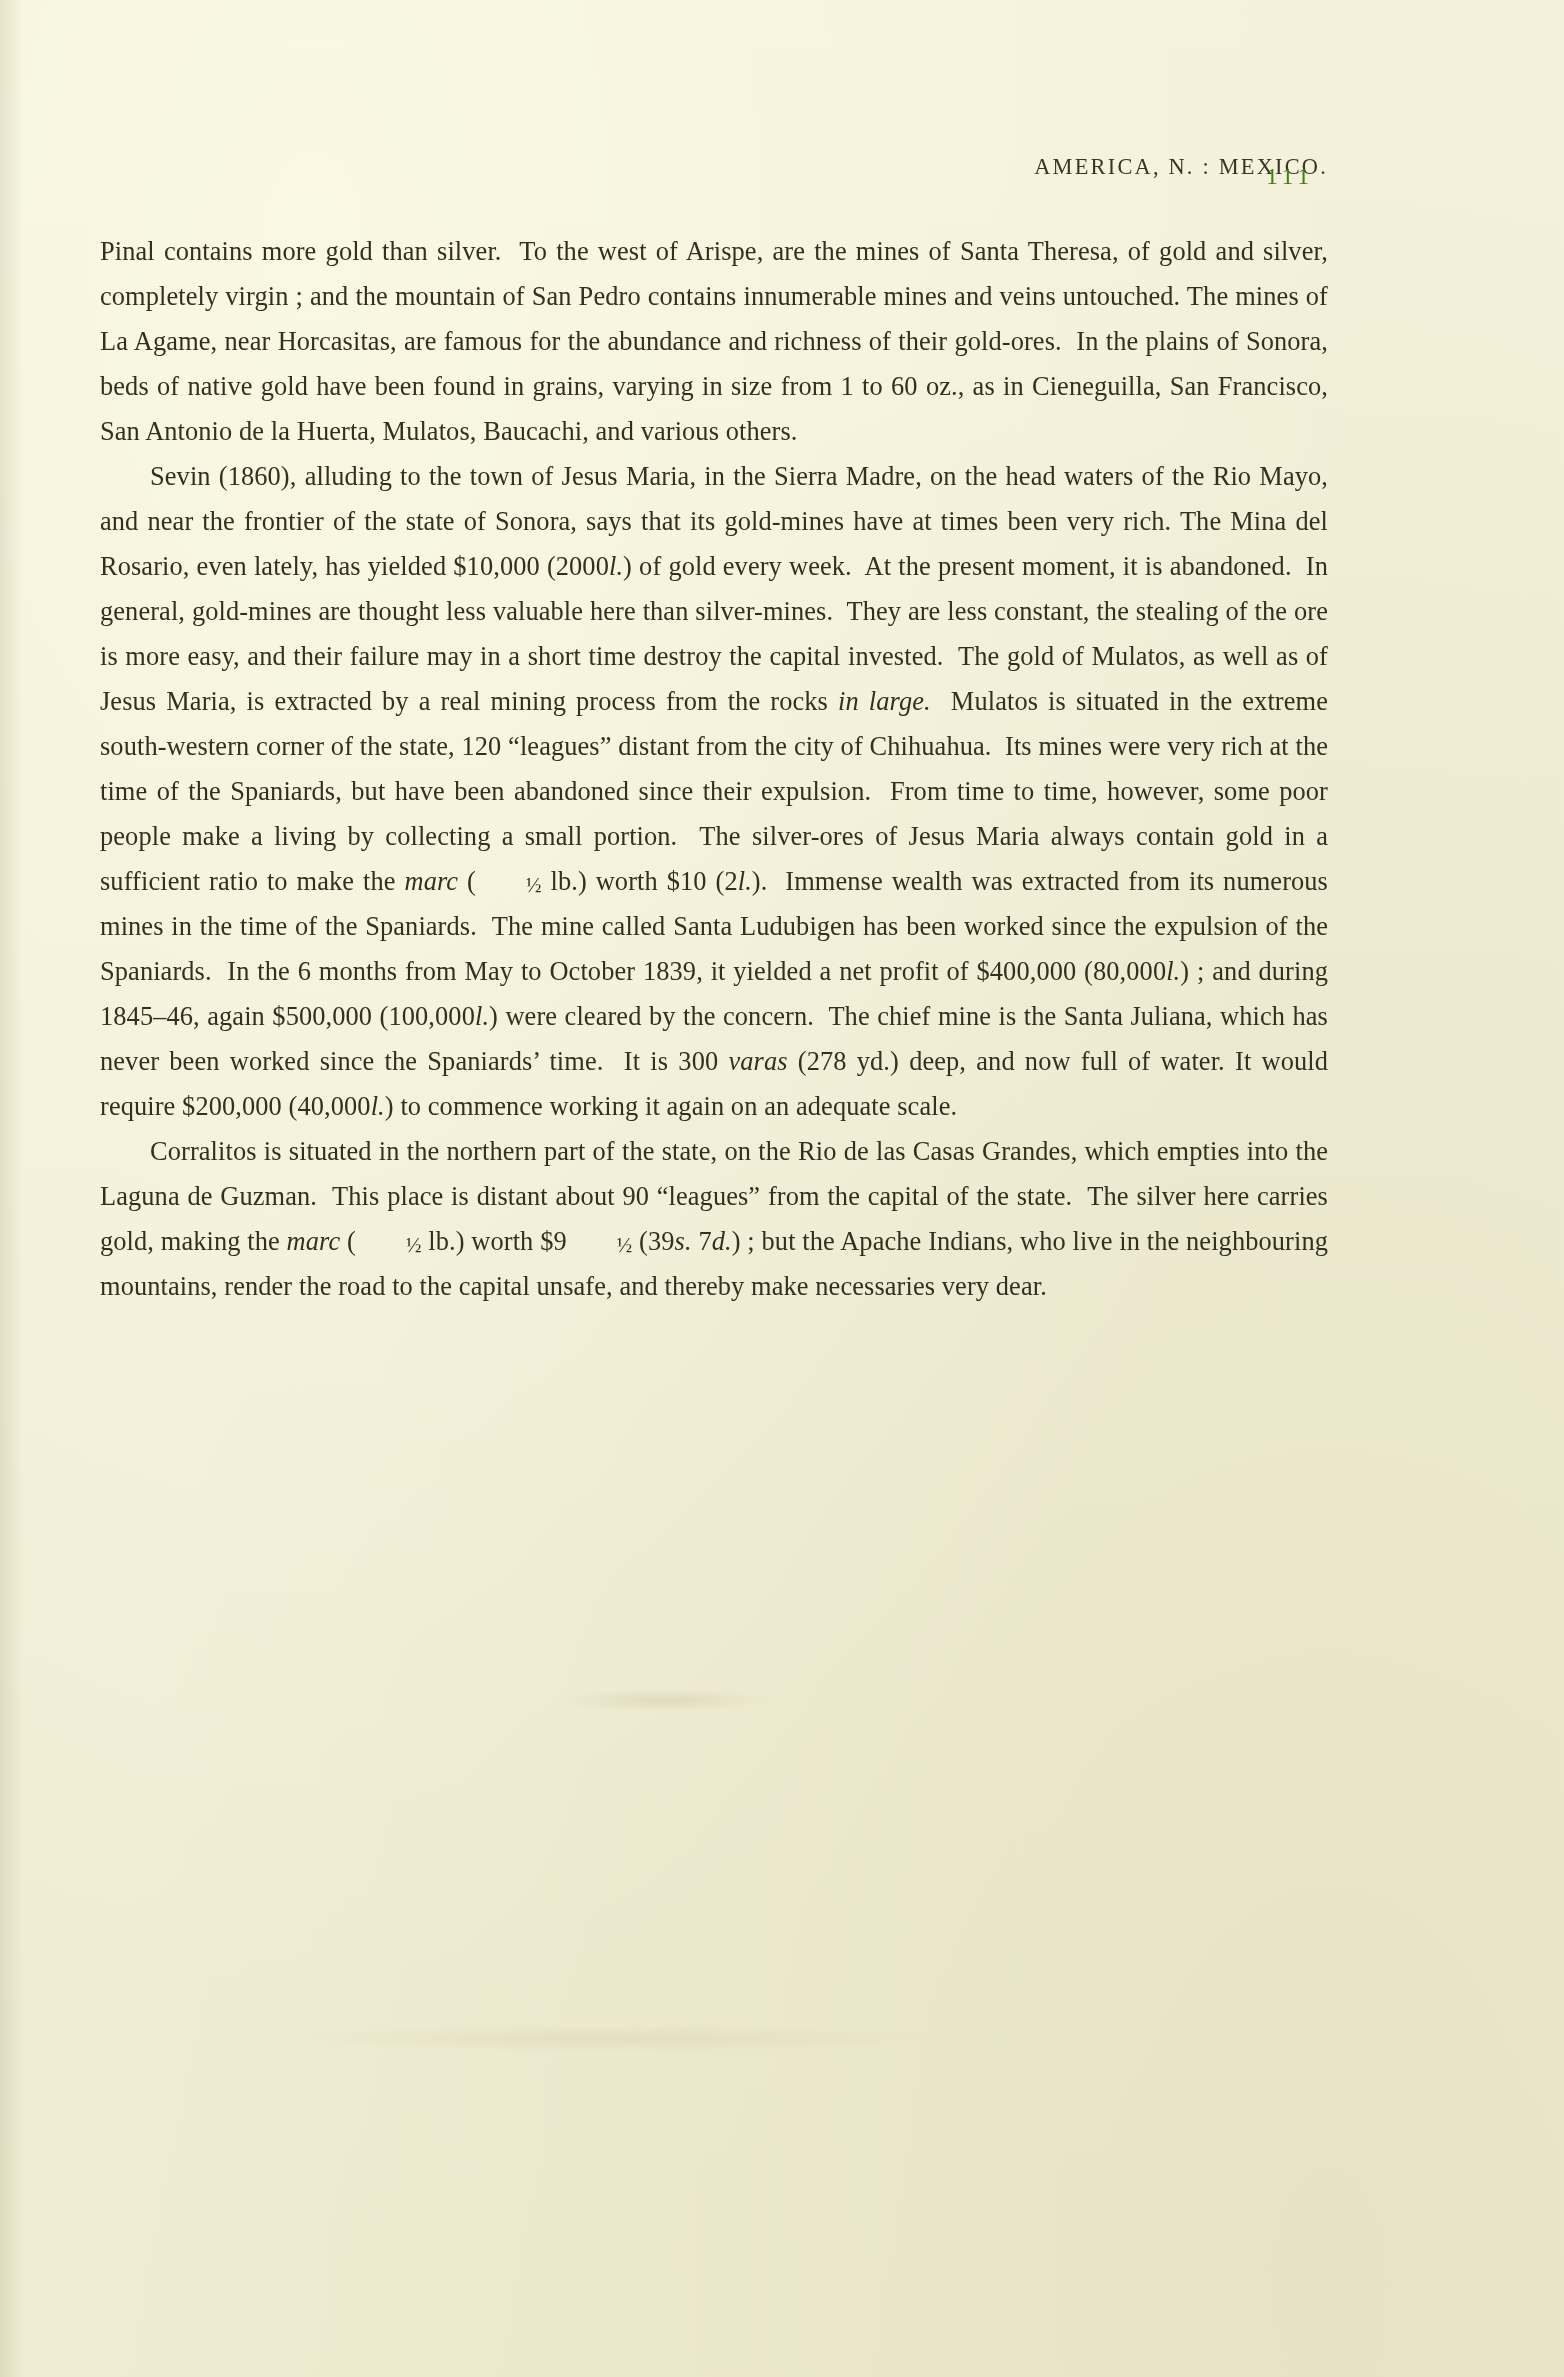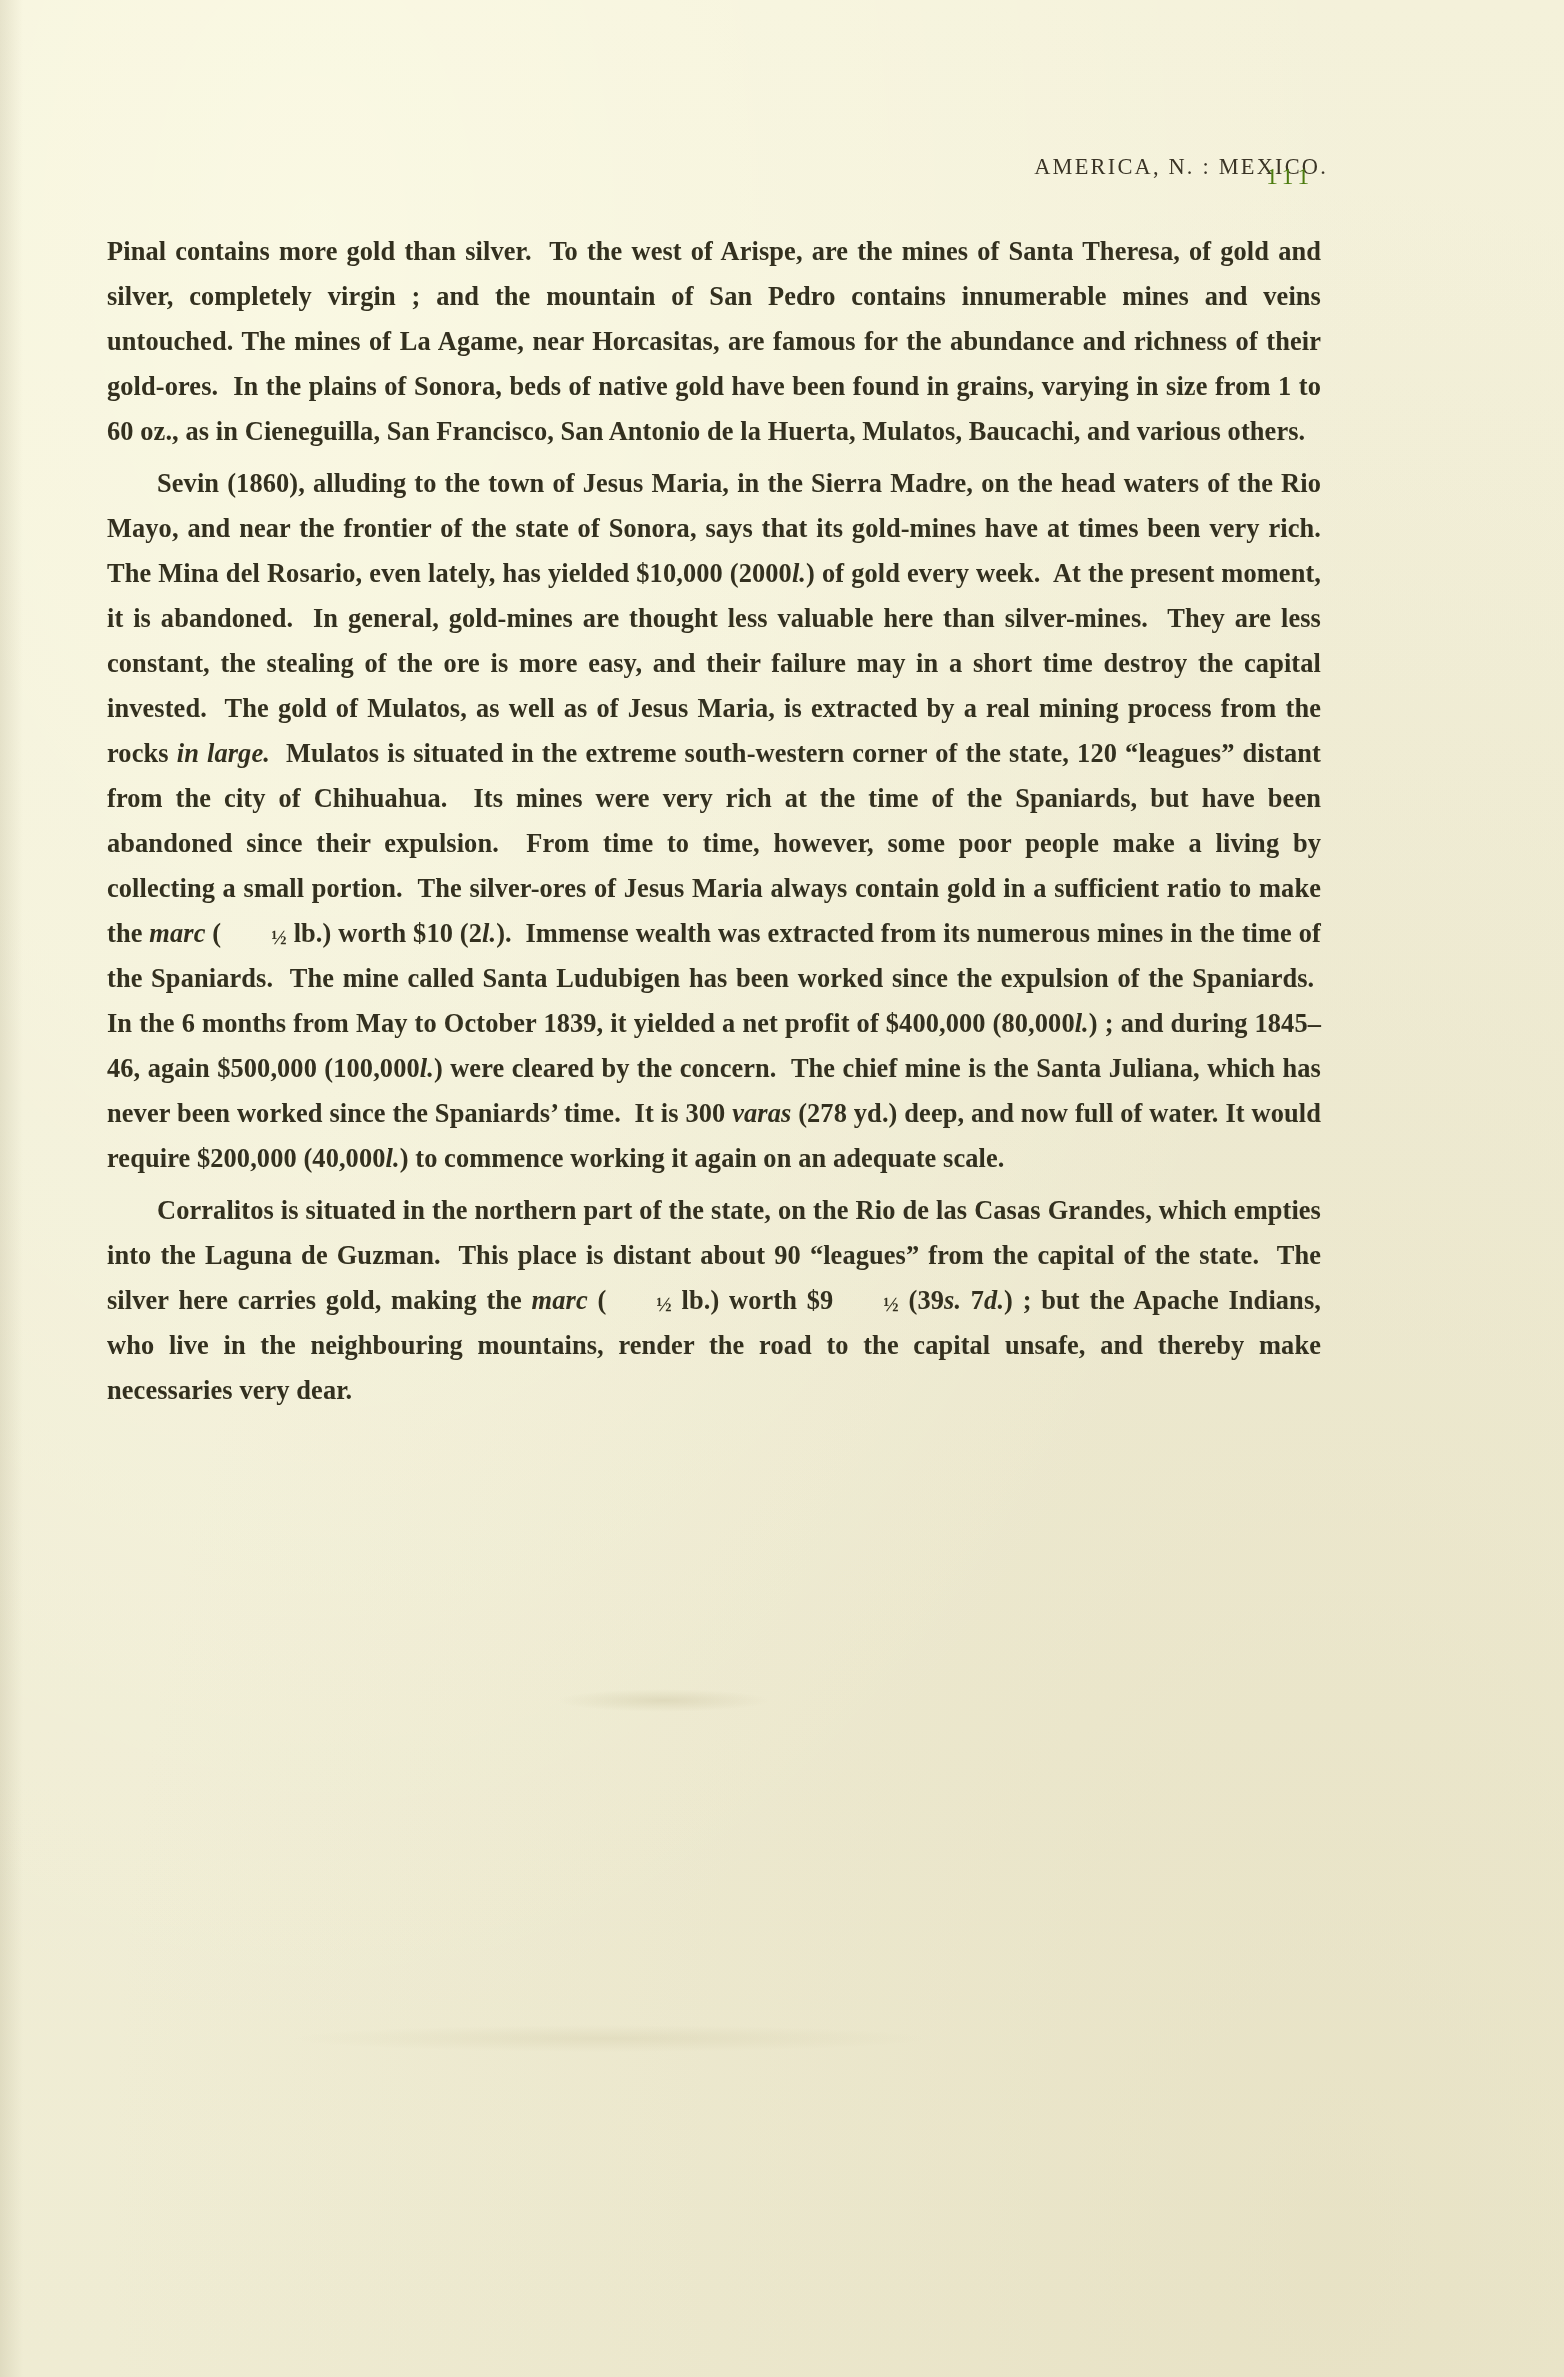--- a/index.html
+++ b/index.html
@@ -60,22 +60,21 @@
     color: #4d7c0f;
   }
   .body-text {
     font-size: 26.4px;
     line-height: 45px;
     text-align: justify;
     color: #33301f;
     letter-spacing: 0.1px;
   }
   .body-text p {
-    margin: 7px;
-    font-weight: bold;
+    margin: 0;
   }
   .body-text p.indent {
     text-indent: 50px;
   }
   .it {
     font-style: italic;
   }
   .frac {
     display: inline-block;
     font-size: 0.78em;

